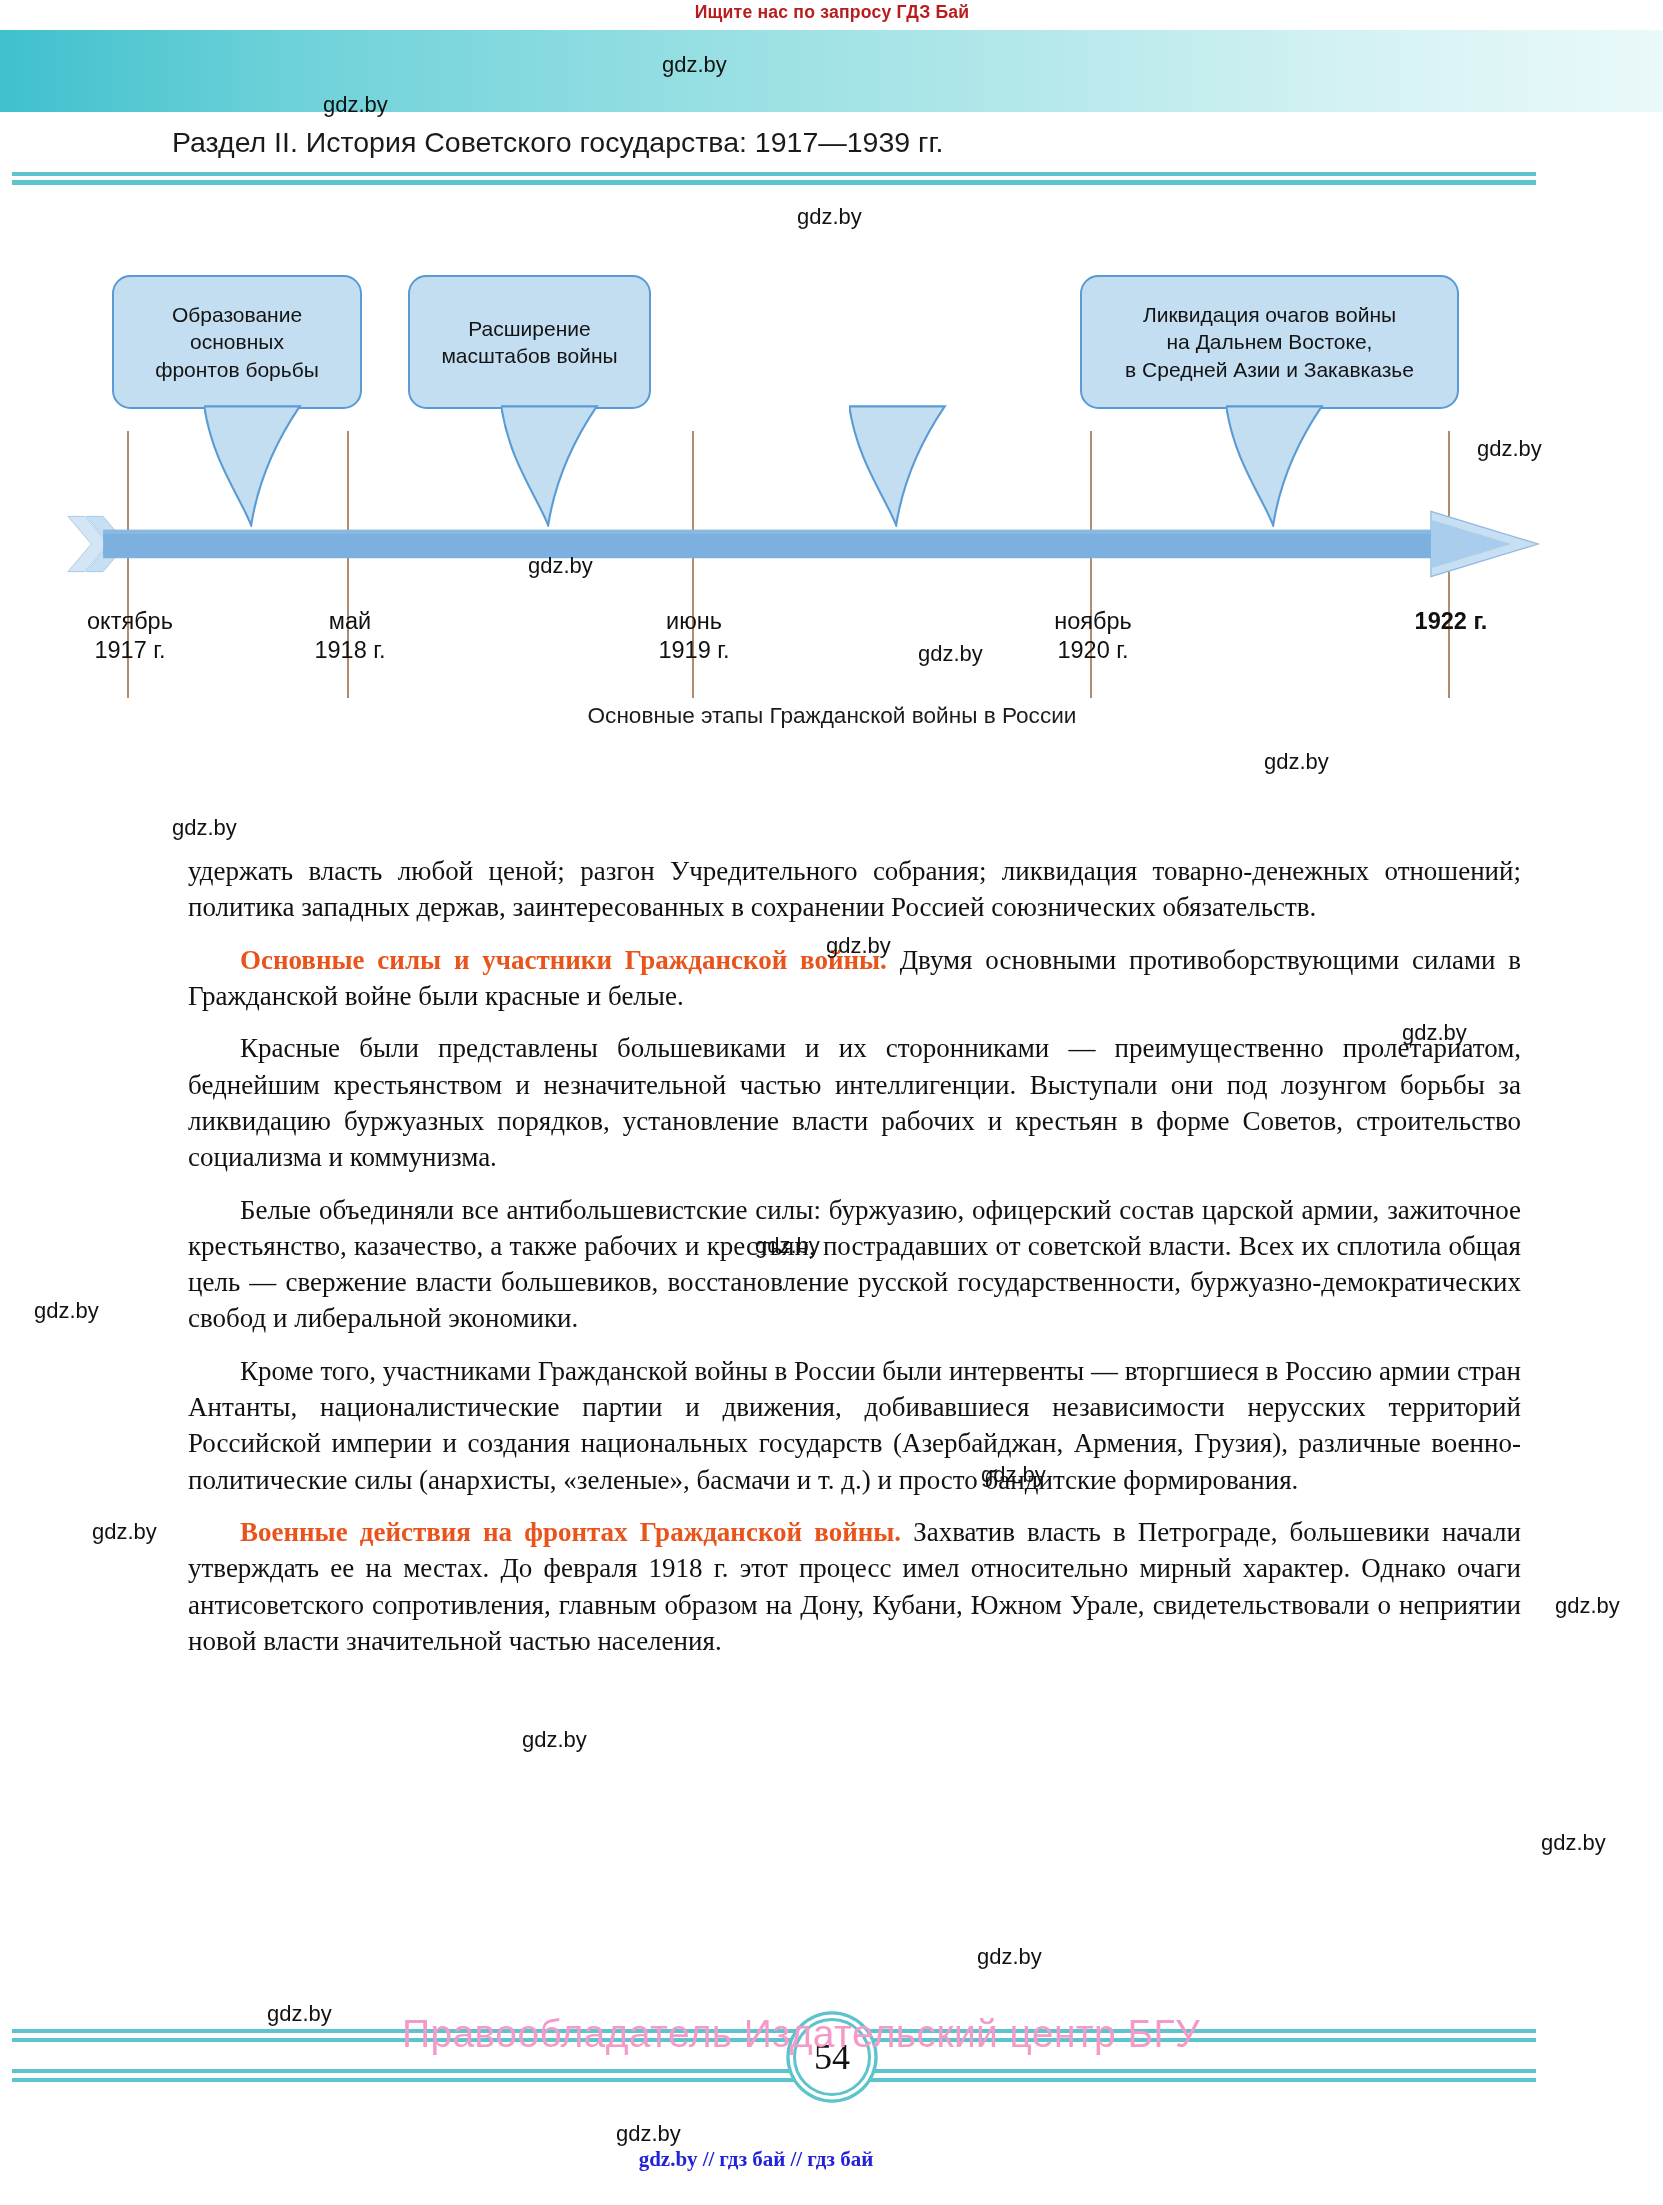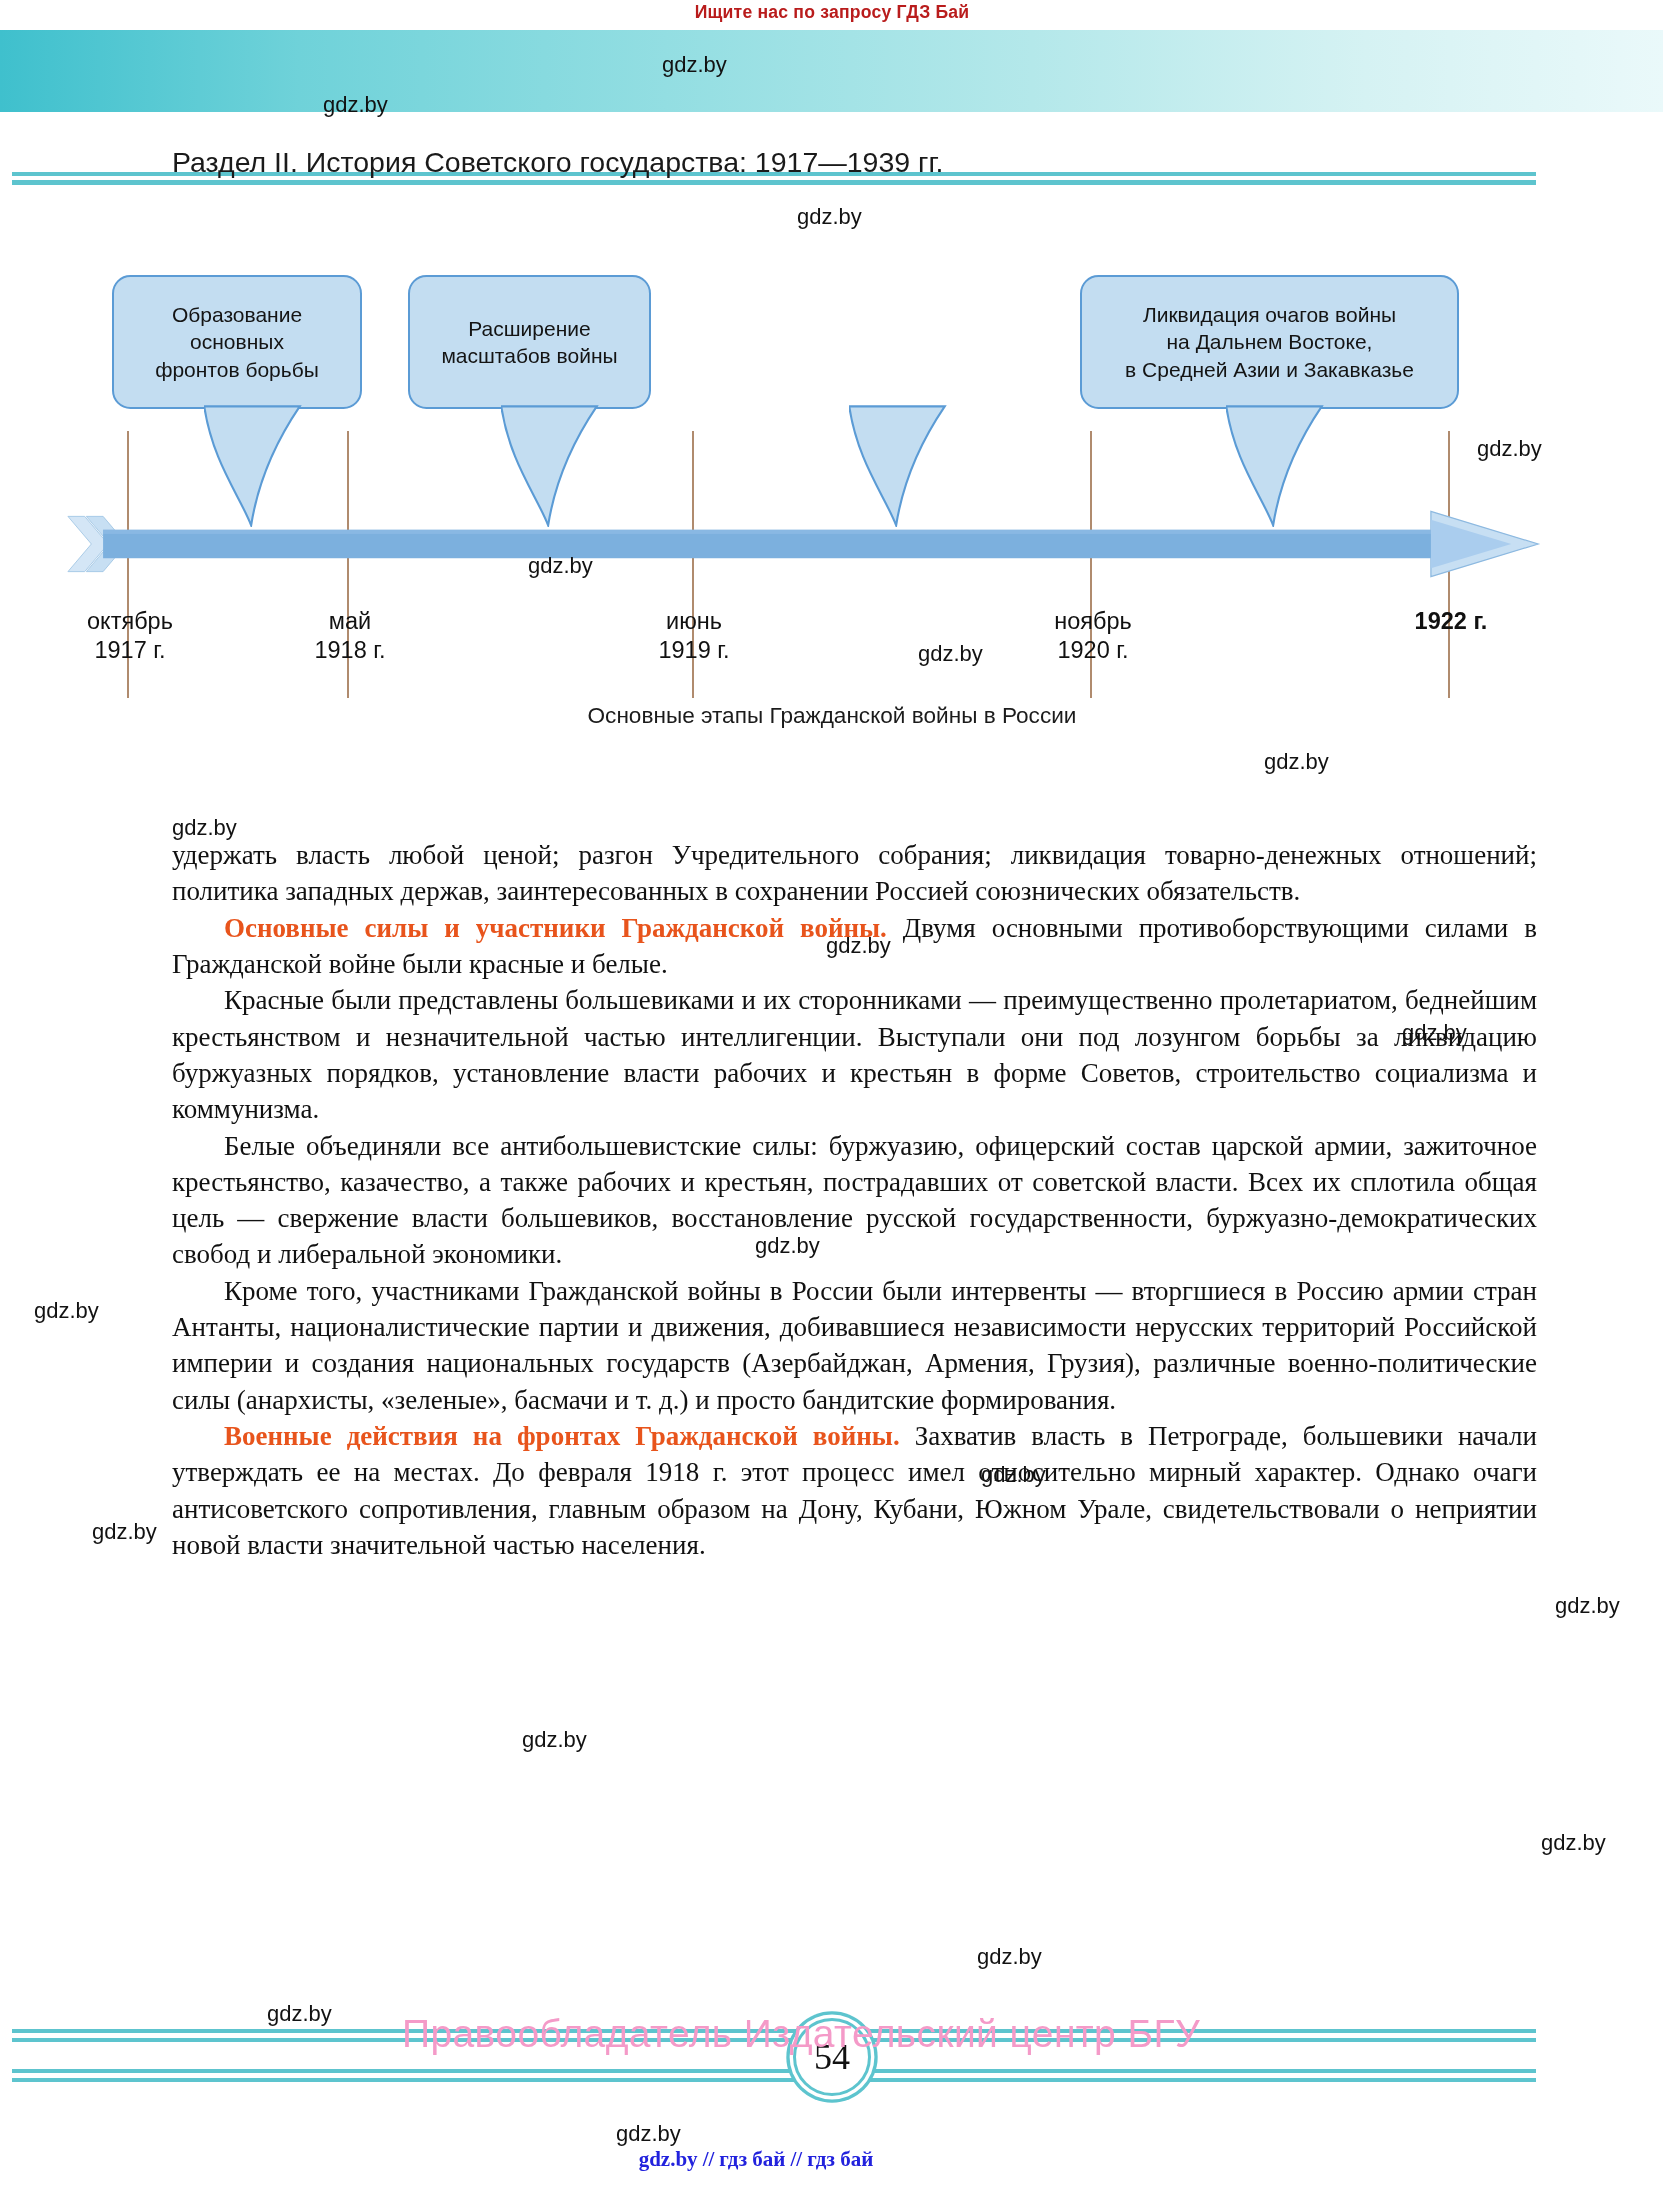--- a/index.html
+++ b/index.html
@@ -66,21 +66,20 @@
   
   .section-title {
     position: absolute;
     top: 126px;
     left: 172px;
     font-size: 28.5px;
     font-family: "Liberation Sans", sans-serif;
     color: #1a1a1a;
     white-space: nowrap;
     z-index: 20;
-    margin-top: 20px;
   }
   .rule-double {
     position: absolute;
     left: 11.7px;
     width: 1524px;
     z-index: 5;
   }
   .rule-double .bar {
     height: 4.2px;
     background: #5dc4ce;
@@ -146,21 +145,21 @@
 
   
   .body-col {
     position: absolute;
     top: 837px;
     left: 172px;
     width: 1365px;
     z-index: 20;
   }
   .body-col p {
-    margin: 0;
+    margin: 16px;
     font-size: 27px;
     line-height: 1.345;
     text-align: justify;
     color: #111;
     text-indent: 0;
     hyphens: manual;
   }
   .body-col p.indent { text-indent: 52px; }
   .lead {
     color: #e8541c;

